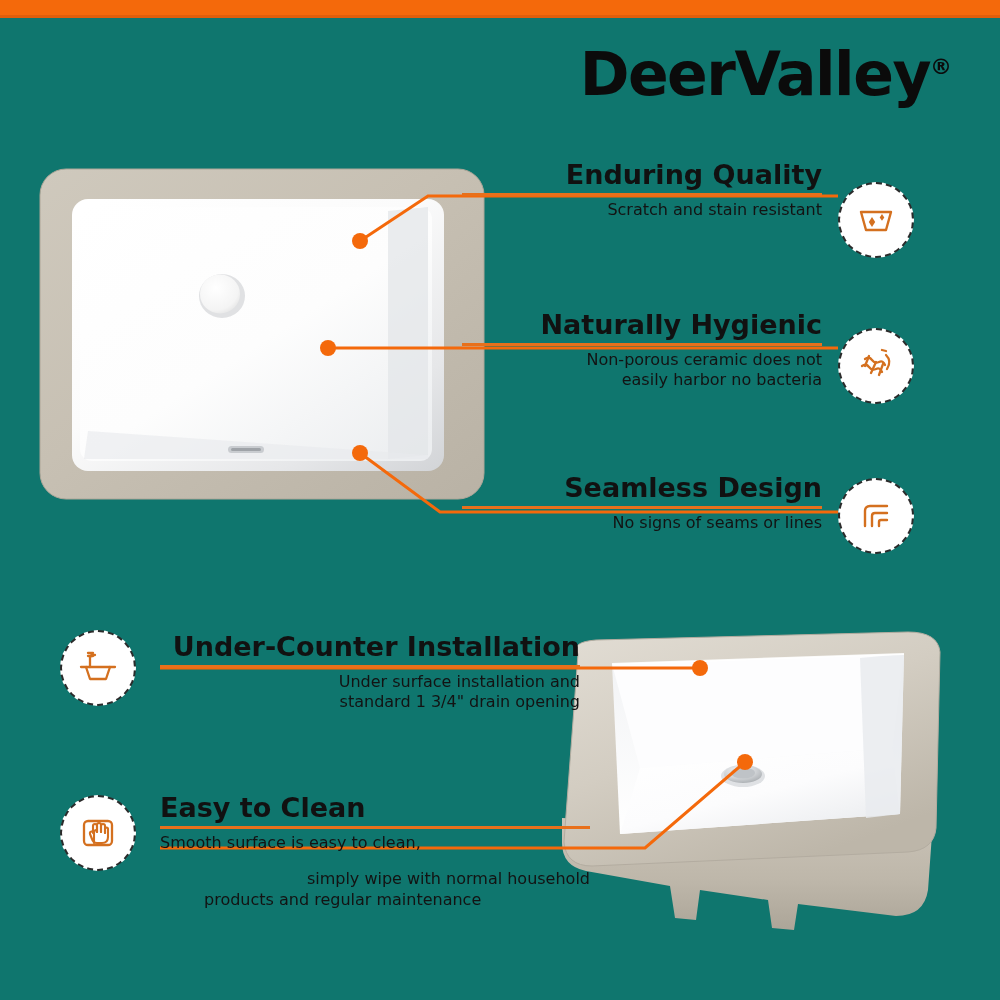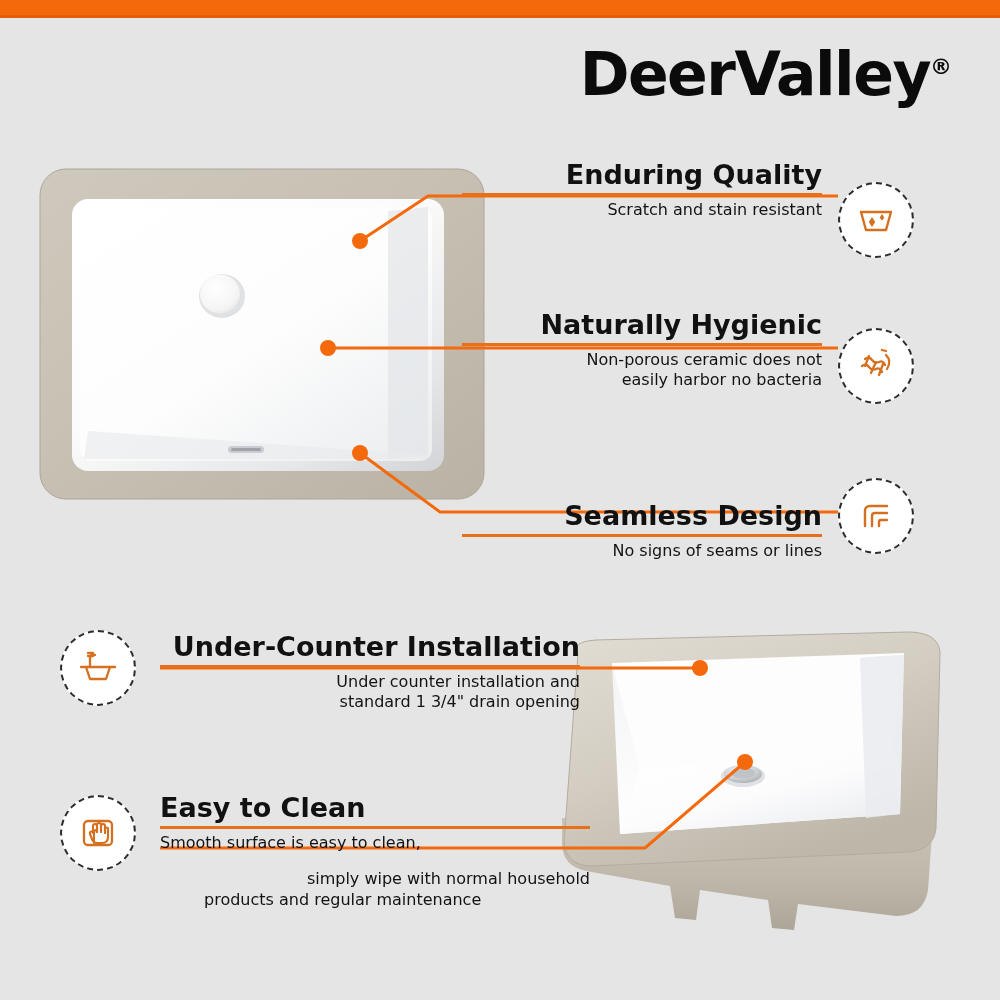--- a/index.html
+++ b/index.html
@@ -3,21 +3,21 @@
 <meta charset="utf-8">
 <title>DeerValley Undermount Sink Feature Infographic</title>
 <style>
   html,body{margin:0;padding:0;}
   body{
     width:1000px;height:1000px;
     background:#ffffff;
     font-family:"Liberation Sans","DejaVu Sans",sans-serif;
     overflow:hidden;
   }
-  #page{position:relative;width:1000px;height:1000px;background:#e5e5e5;overflow:hidden;}
+  #page{position:relative;width:1000px;height:1000px;background:#0f766e;overflow:hidden;}
 
   
   .topbar{position:absolute;left:0;top:0;width:1000px;height:15px;background:#F4690B;}
   .topbar-edge{position:absolute;left:0;top:15px;width:1000px;height:3px;background:#E05E0A;}
 
   
   .brand{
     position:absolute;right:48px;top:44px;
     font-size:60px;font-weight:700;letter-spacing:-1.5px;
     color:#0b0b0b;line-height:1;white-space:nowrap;
@@ -212,39 +212,39 @@
         <path d="M10 24 q4 -3 7 1 q3 4 7 2 q4 -2 6 3"></path>
         <path d="M17 14 l-4 10"></path>
         <path d="M24 20 l-5 11"></path>
         <path d="M31 22 l-4 11"></path>
         <path d="M34 13 q6 6 1 14"></path>
         <path d="M30 8 l4 1"></path>
       </g>
     </svg>
   </div>
 
-  <div class="feature f-right" style="right:178px;top:473px;width:360px;margin-top:28px;">
+  <div class="feature f-right" style="right:178px;top:473px;width:360px;">
     <div class="f-title">Seamless Design</div>
     <div class="f-rule"></div>
     <div class="f-desc">No signs of seams or lines</div>
   </div>
   <div class="icon-circle" style="left:838px;top:478px;">
     <svg width="48" height="48" viewBox="0 0 48 48">
       <g fill="none" stroke="#D4701F" stroke-width="2.4" stroke-linecap="round">
         <path d="M13 34 L13 19 Q13 14 18 14 L35 14"></path>
         <path d="M20 34 L20 24 Q20 21 23 21 L35 21"></path>
         <path d="M27 34 L27 30 Q27 28 29 28 L35 28"></path>
       </g>
     </svg>
   </div>
 
   <div class="feature f-left" style="left:160px;top:632px;width:420px;text-align:right;">
     <div class="f-title">Under-Counter Installation</div>
     <div class="f-rule"></div>
-    <div class="f-desc">Under counter installation and</div>
+    <div class="f-desc">Under surface installation and</div>
     <div class="f-desc" style="margin-top:0;">standard 1 3/4" drain opening</div>
   </div>
   <div class="icon-circle" style="left:60px;top:630px;">
     <svg width="48" height="48" viewBox="0 0 48 48">
       <g fill="none" stroke="#D4701F" stroke-width="2.3" stroke-linecap="round" stroke-linejoin="round">
         <path d="M7 23 L41 23"></path>
         <path d="M12 23 L16 35 L32 35 L36 23"></path>
         <path d="M16 23 L16 14 Q16 11 19 11 L21 11"></path>
         <path d="M14 12 L19 12"></path>
         <path d="M14 9 L19 9"></path>

